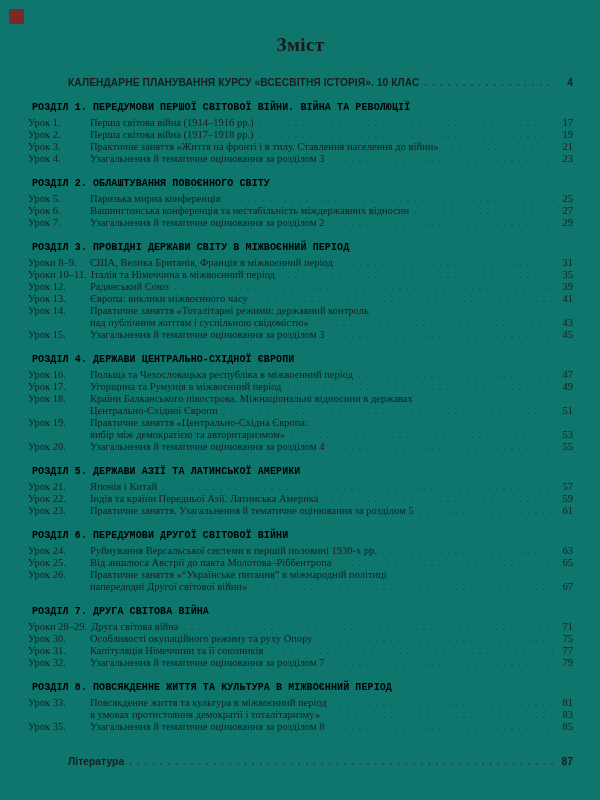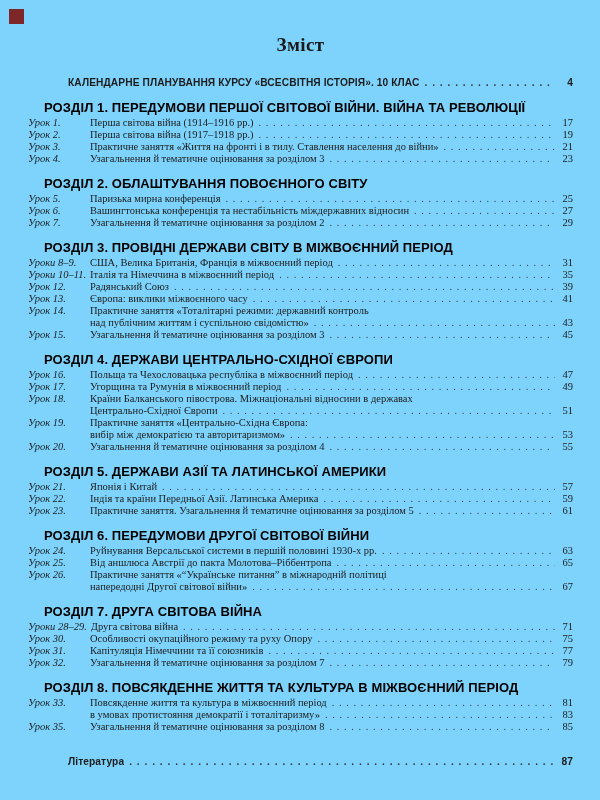--- a/index.html
+++ b/index.html
@@ -2,21 +2,21 @@
 <html lang="uk"><head>
 <meta charset="utf-8">
 <style>
   html,body{margin:0;padding:0;background:#fff;}
   body{width:600px;height:800px;overflow:hidden;}
   .page{
     position:relative;
     width:600px;height:800px;
     box-sizing:border-box;
     padding:34px 27px 0 28px;
-    background:#7dd3fc;
+    background:#0f766e;
     font-family:"Liberation Serif", serif;
     color:#1c1c1c;
   }
   .corner-mark{
     position:absolute;
     left:9px;top:9px;
     width:15px;height:15px;
   }
   .title{
     margin:0;
@@ -38,34 +38,33 @@
     font-family:"Liberation Sans", sans-serif;
     font-weight:700;
     font-size:10.2px;
     letter-spacing:.1px;
     padding-left:40px;
   }
   .front-row{margin-top:21px;}
   .lit-row{margin-top:23px;}
   .section{margin-top:12px;}
   .section-title{
-    margin:0 0 3px 16px;
-    font-family:Liberation Sans, sans-serif;
+    margin:0 0 3px 4px;
+    font-family:Liberation Mono, monospace;
     font-weight:700;
-    font-size:13px;
+    font-size:10px;
     line-height:13px;
     letter-spacing:.1px;
     color:#000;
     white-space:nowrap;
   }
   .label{
     flex:0 0 auto;
     min-width:58px;
     padding-right:4px;
-    font-style:italic;
   }
   .text{flex:0 1 auto;overflow:hidden;}
   .leader{
     flex:1 1 0;
     overflow:hidden;
     white-space:nowrap;
     margin:0 3px 0 5px;
     color:#3a3a3a;
   }
   .leader::after{

